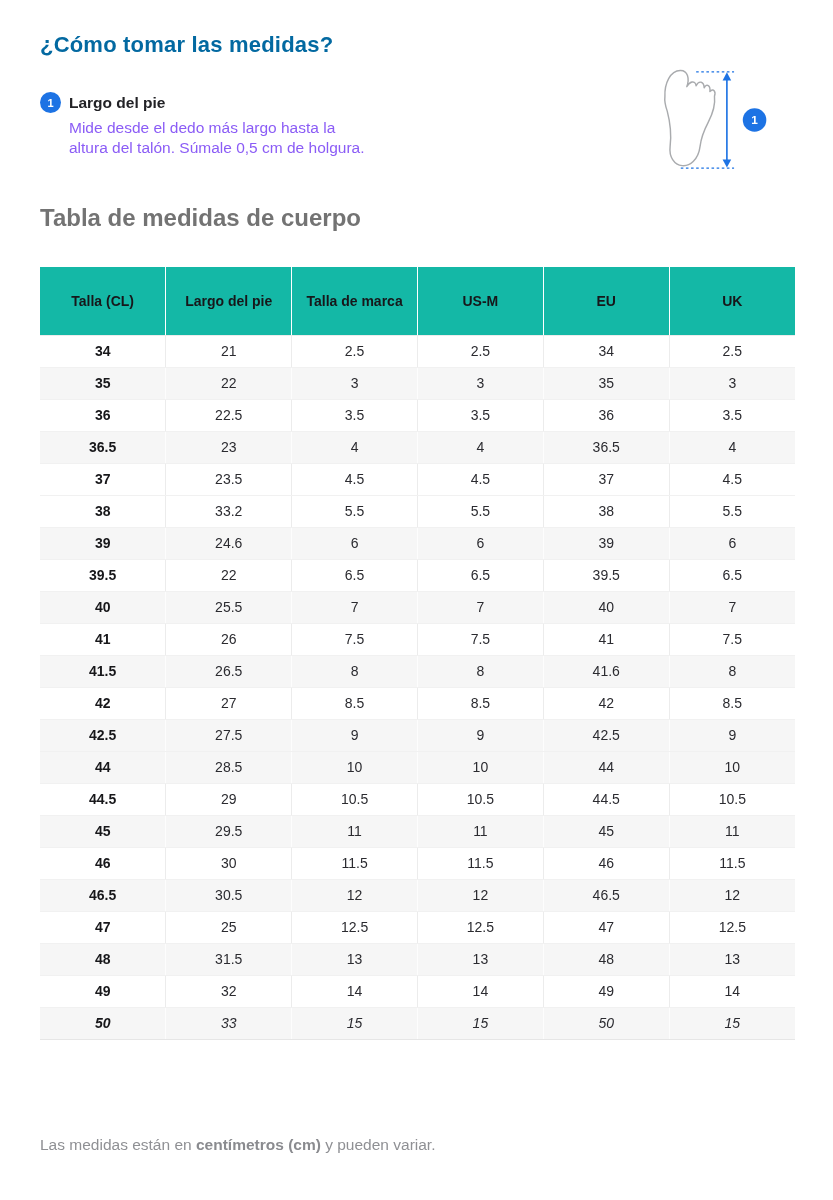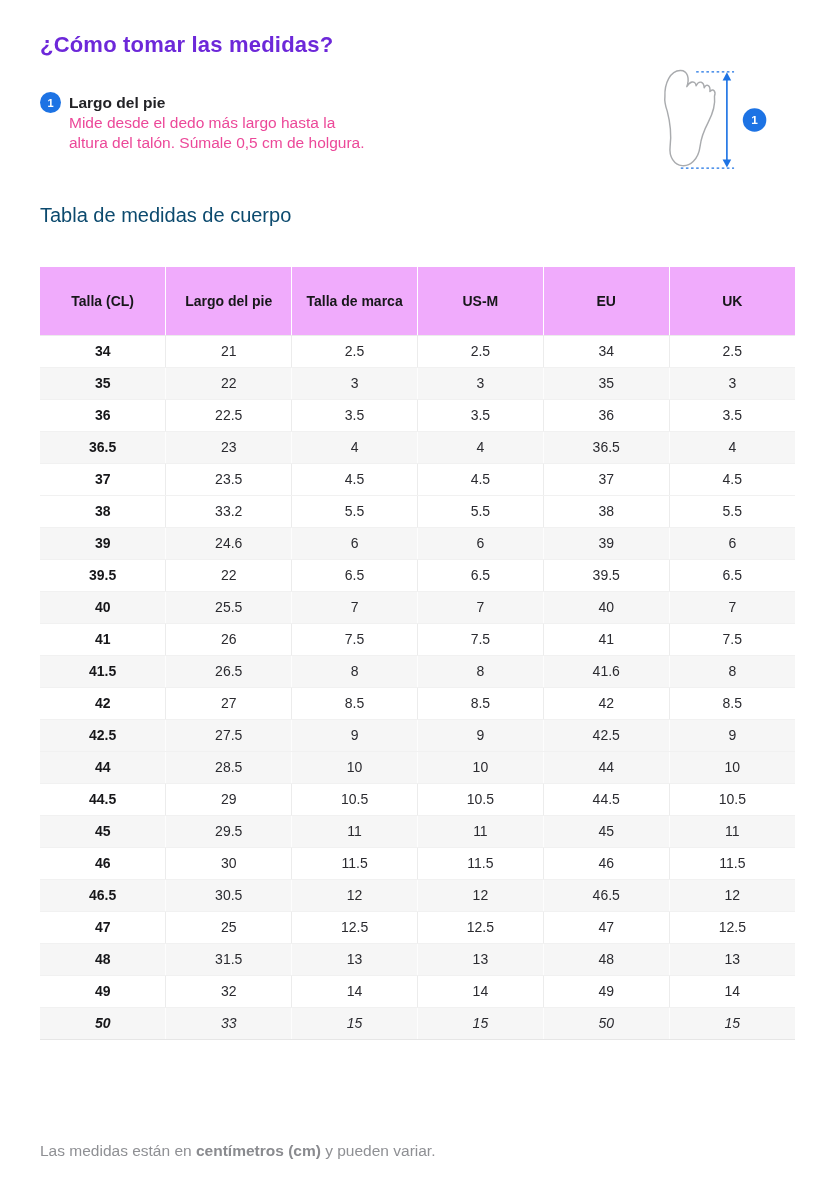--- a/index.html
+++ b/index.html
@@ -11,21 +11,21 @@
     height: 1200px;
     font-family: "Liberation Sans", sans-serif;
     color: #1f1f23;
     overflow: hidden;
   }
   .page-title {
     position: absolute;
     left: 40px; top: 32px;
     font-size: 22px;
     font-weight: 700;
-    color: #6d28d9;
+    color: #0369a1;
     letter-spacing: 0.2px;
   }
   .step {
     position: absolute;
     left: 40px; top: 92px;
     width: 380px;
   }
   .step-head { display: flex; align-items: center; gap: 8px; }
   .num-badge {
     width: 21px; height: 21px;
@@ -34,41 +34,42 @@
     color: #ffffff;
     font-size: 11px;
     font-weight: 700;
     display: inline-flex;
     align-items: center;
     justify-content: center;
     flex: 0 0 auto;
   }
   .step-label { font-size: 15.5px; font-weight: 700; color: #222226; }
   .step-desc {
+    margin-top: 5px;
     margin-left: 29px;
     font-size: 15.5px;
     line-height: 20px;
-    color: #ec4899;
+    color: #8b5cf6;
   }
   .foot-diagram { position: absolute; left: 648px; top: 60px; }
   .section-title {
     position: absolute;
     left: 40px; top: 204px;
-    font-size: 20px;
-    font-weight: 400;
-    color: #0c4a6e;
+    font-size: 24px;
+    font-weight: 700;
+    color: #737373;
   }
   .size-table-wrap { position: absolute; left: 40px; top: 267px; width: 755px; }
   table {
     width: 755px;
     border-collapse: collapse;
     table-layout: fixed;
   }
   thead th {
-    background: #f0abfc;
+    background: #14b8a6;
     height: 68px;
     font-size: 14px;
     font-weight: 700;
     color: #17171a;
     text-align: center;
     vertical-align: middle;
     border-bottom: 1px solid #ececec;
   }
   thead th + th { border-left: 1px solid #ffffff; }
   tbody td {
@@ -83,21 +84,20 @@
   tbody td + td { border-left: 1px solid #ececec; }
   tbody tr.stripe td { background: #f6f6f6; }
   tbody tr.stripe td + td { border-left-color: #fdfdfd; }
   tbody tr:last-child td { border-bottom: 1px solid #e6e6e6; font-style: italic; }
   tbody td.first-col { font-weight: 700; color: #17171a; }
   .footer-note {
     position: absolute;
     left: 40px; top: 1136px;
     font-size: 15.5px;
     color: #8f9094;
-    margin-top: 6px;
   }
   .footer-note b { color: #8a8b8f; font-weight: 700; }
   .accent-stroke { stroke: var(--accent); }
   .accent-fill { fill: var(--accent); }
 </style>
 </head>
 <body>
 
 <h1 class="page-title">¿Cómo tomar las medidas?</h1>
 

